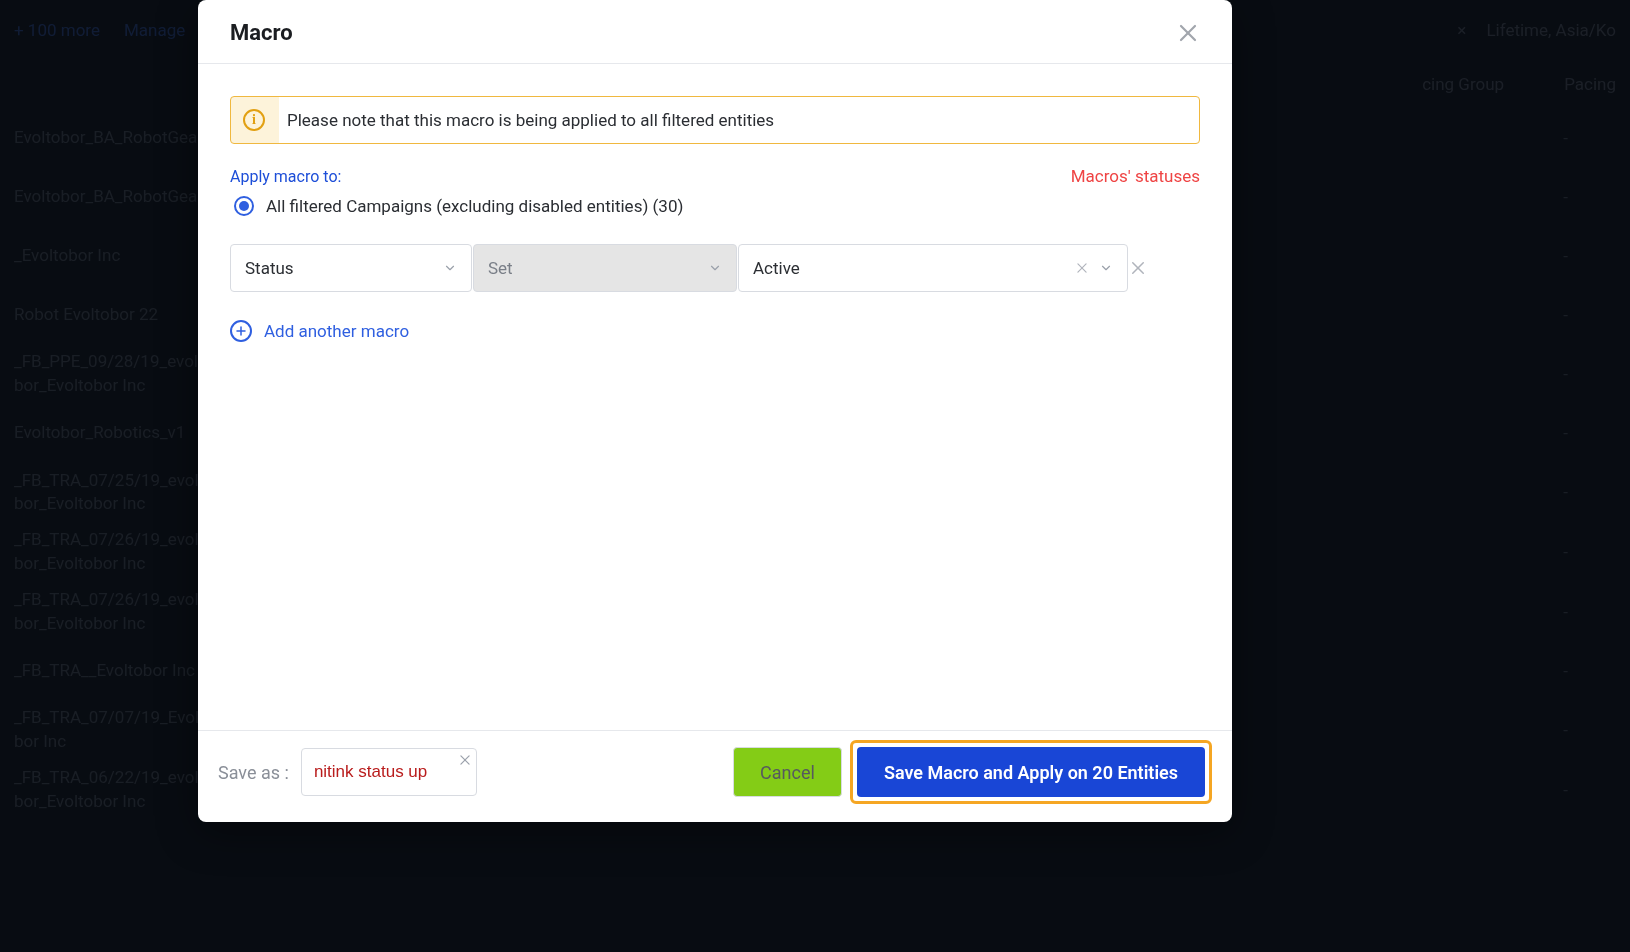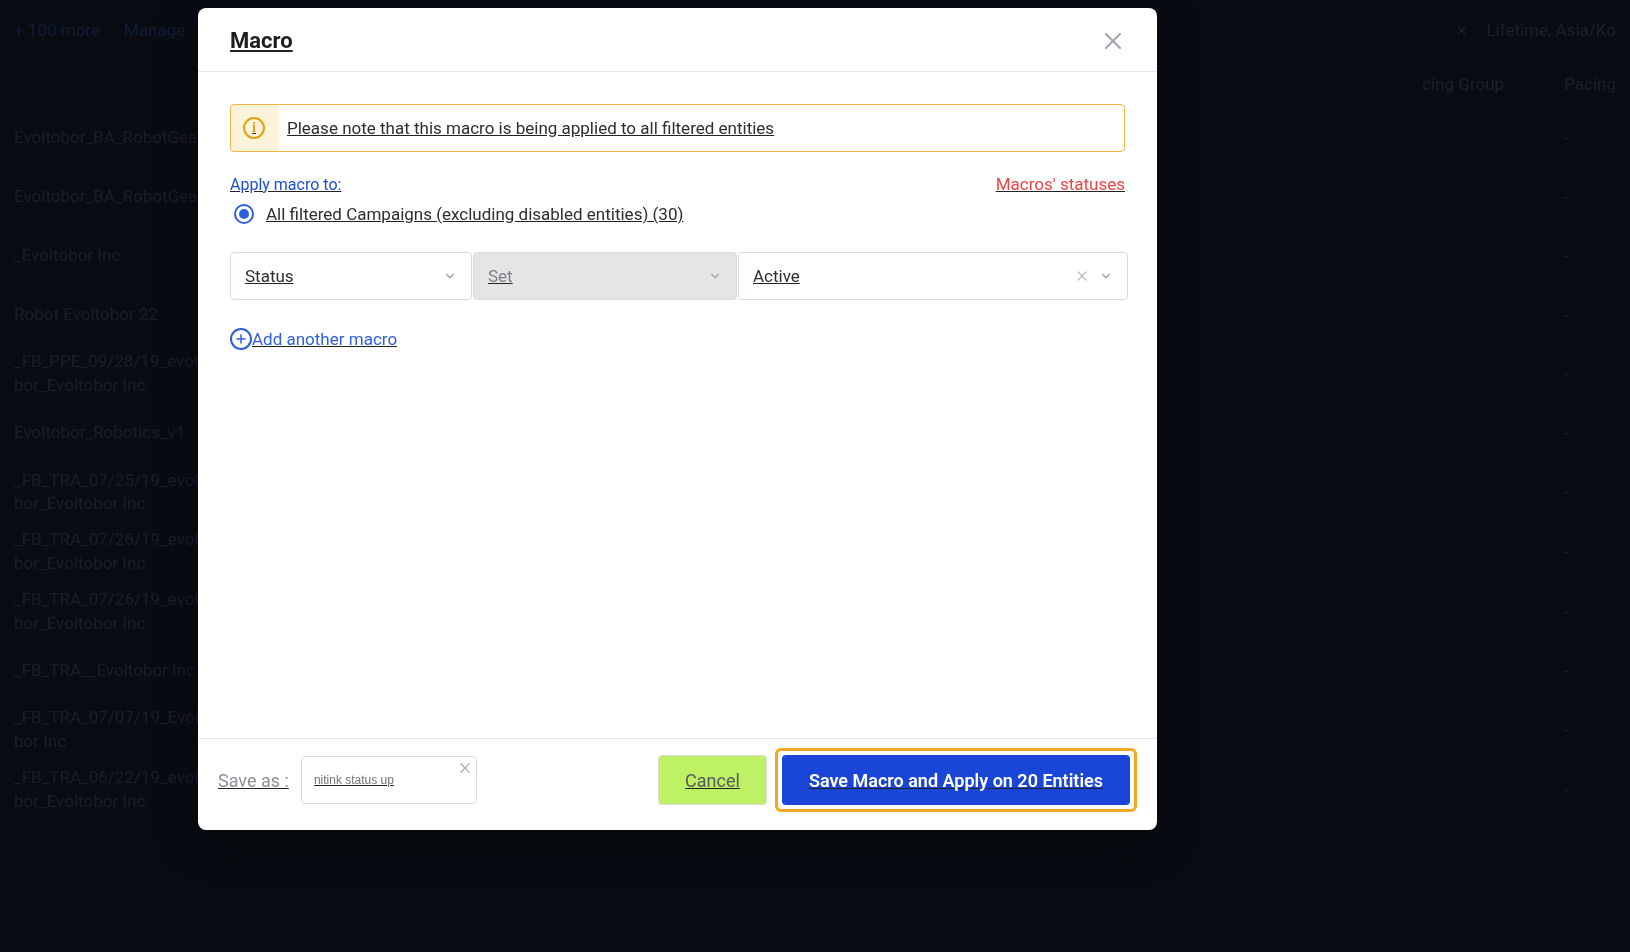--- a/index.html
+++ b/index.html
@@ -36,27 +36,26 @@
   .bg-row .dash { margin-left: auto; padding-right: 48px; }
 
   .backdrop {
     position: absolute; inset: 0;
     background: rgba(6,10,16,0.80);
   }
 
   
   .modal {
     position: absolute;
-    left: 198px; top: 8px;
-    width: 959px; height: 822px;
+    left: 198px; top: 0;
+    width: 1034px; height: 822px;
     background: #fff;
     border-radius: 8px;
     display: flex; flex-direction: column;
     box-shadow: 0 10px 40px rgba(0,0,0,0.4);
-    text-decoration: underline;
   }
   .modal-header {
     display: flex; align-items: center;
     padding: 20px 32px 18px 32px;
     border-bottom: 1px solid #e6e8ec;
   }
   .modal-title { font-size: 22px; font-weight: 700; color: #1b1d21; }
   .modal-close {
     margin-left: auto;
     width: 24px; height: 24px;
@@ -116,57 +115,57 @@
   }
   .select .clear svg{width:100%;height:100%;display:block;}
   .sel-field { flex: 0 0 242px; }
   .sel-op    { flex: 0 0 264px; }
   .sel-val   { flex: 0 0 390px; }
   .row-remove {
     width:18px; height:18px; color:#b0b4bc; cursor:pointer;
   }
   .row-remove svg{width:100%;height:100%;display:block;}
 
-  .add-row { display:flex; align-items:center; color:#2f5fe0; font-size:17px; cursor:pointer; }
+  .add-row { display:flex; align-items:center; gap:12px; color:#2f5fe0; font-size:17px; cursor:pointer; }
   .plus-circle {
     width:22px; height:22px; border:2px solid #2f5fe0; border-radius:50%;
     display:flex; align-items:center; justify-content:center; flex:none;
   }
   .plus-circle svg{width:12px;height:12px;display:block;}
 
   .modal-footer {
     border-top: 1px solid #e6e8ec;
     padding: 9px 20px 18px 20px;
     display:flex; align-items:center; gap:8px;
   }
   .saveas-label { font-size:18px; color:#8a8f98; margin-right:4px; }
   .saveas-field {
     position:relative;
     height:48px; width:176px;
     border:1px solid #d8dbe1; border-radius:4px;
     display:flex; align-items:center;
   }
   .saveas-field input{
     border:none; outline:none; width:100%; height:100%;
-    padding:0 28px 0 12px; font-size:12px; color:#737373; background:transparent;
+    padding:0 28px 0 12px; font-size:17px; color:#b91c1c; background:transparent;
     border-radius:4px;
   }
   .saveas-field .clear{
     position:absolute; right:4px; top:4px;
     width:14px;height:14px;color:#9aa0aa;cursor:pointer;
   }
   .saveas-field .clear svg{width:100%;height:100%;display:block;}
 
   .footer-spacer{flex:1;}
   .btn {
     height:50px; border-radius:4px; font-size:18px; padding:0 26px;
     display:flex; align-items:center; justify-content:center; cursor:pointer;
     border:1px solid transparent; white-space:nowrap;
   }
-  .btn-secondary { border-color:#d8dbe1; background:#bef264; color:#56595f; }
+  .btn-secondary { border-color:#d8dbe1; background:#84cc16; color:#56595f; }
   .btn-primary { background:#1946d6; color:#fff; font-weight:600; }
   .primary-hl {
     border:3px solid #f5a623; border-radius:6px; padding:4px;
   }
 </style>
 </head>
 <body>
 
 <div class="bg-app">
   <div class="bg-topbar">

